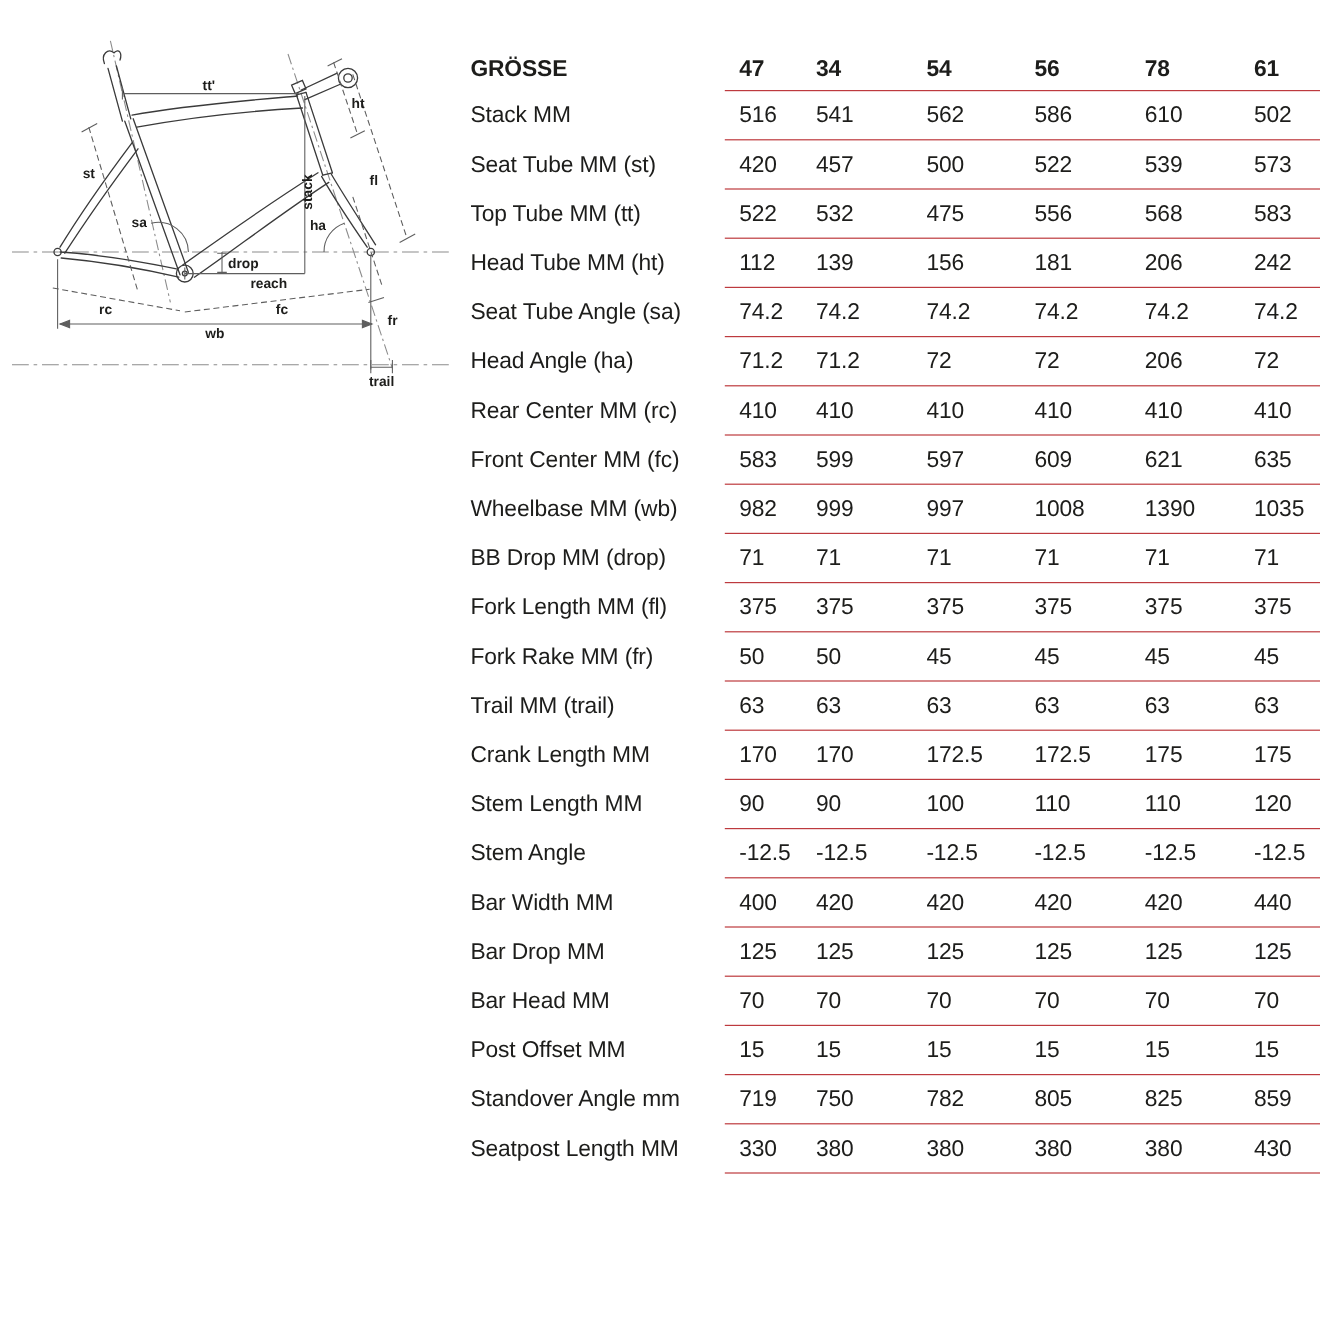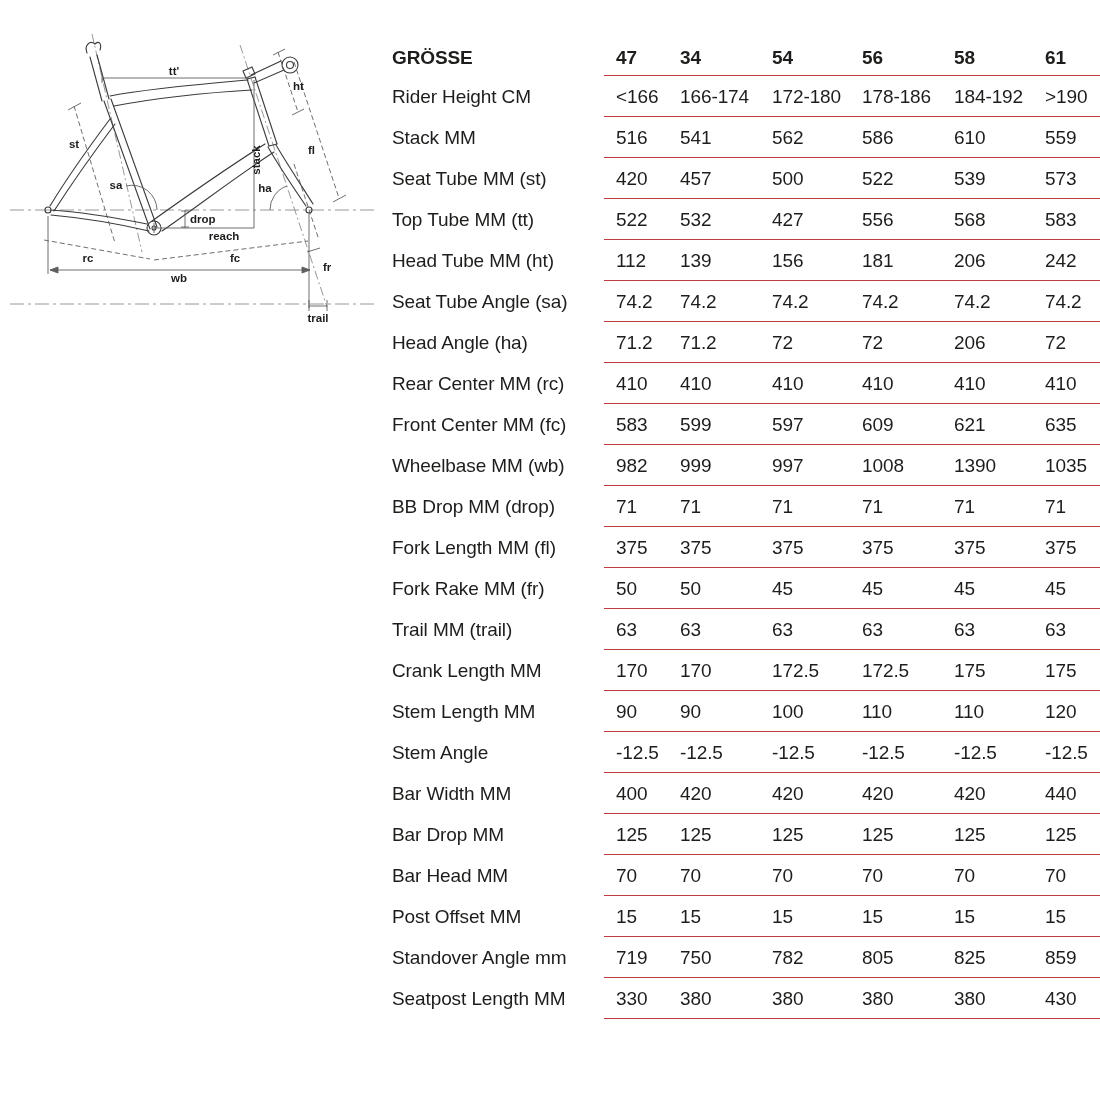--- a/index.html
+++ b/index.html
@@ -166,56 +166,47 @@
     </g>
   </svg>
 
   <div class="geo-table">
     <div class="geo-row header">
       <div class="cell label">GRÖSSE</div>
       <div class="cell val">47</div>
       <div class="cell val">34</div>
       <div class="cell val">54</div>
       <div class="cell val">56</div>
-      <div class="cell val">58</div>
+      <div class="cell val">78</div>
       <div class="cell val">61</div>
     </div>
     <div id="rows">
-        <div class="geo-row">
-      <div class="cell label">Rider Height CM</div>
-      <div class="cell val">&lt;166</div>
-      <div class="cell val">166-174</div>
-      <div class="cell val">172-180</div>
-      <div class="cell val">178-186</div>
-      <div class="cell val">184-192</div>
-      <div class="cell val">&gt;190</div>
-    </div>
         <div class="geo-row">
       <div class="cell label">Stack MM</div>
       <div class="cell val">516</div>
       <div class="cell val">541</div>
       <div class="cell val">562</div>
       <div class="cell val">586</div>
       <div class="cell val">610</div>
-      <div class="cell val">559</div>
+      <div class="cell val">502</div>
     </div>
         <div class="geo-row">
       <div class="cell label">Seat Tube MM (st)</div>
       <div class="cell val">420</div>
       <div class="cell val">457</div>
       <div class="cell val">500</div>
       <div class="cell val">522</div>
       <div class="cell val">539</div>
       <div class="cell val">573</div>
     </div>
         <div class="geo-row">
       <div class="cell label">Top Tube MM (tt)</div>
       <div class="cell val">522</div>
       <div class="cell val">532</div>
-      <div class="cell val">427</div>
+      <div class="cell val">475</div>
       <div class="cell val">556</div>
       <div class="cell val">568</div>
       <div class="cell val">583</div>
     </div>
         <div class="geo-row">
       <div class="cell label">Head Tube MM (ht)</div>
       <div class="cell val">112</div>
       <div class="cell val">139</div>
       <div class="cell val">156</div>
       <div class="cell val">181</div>

